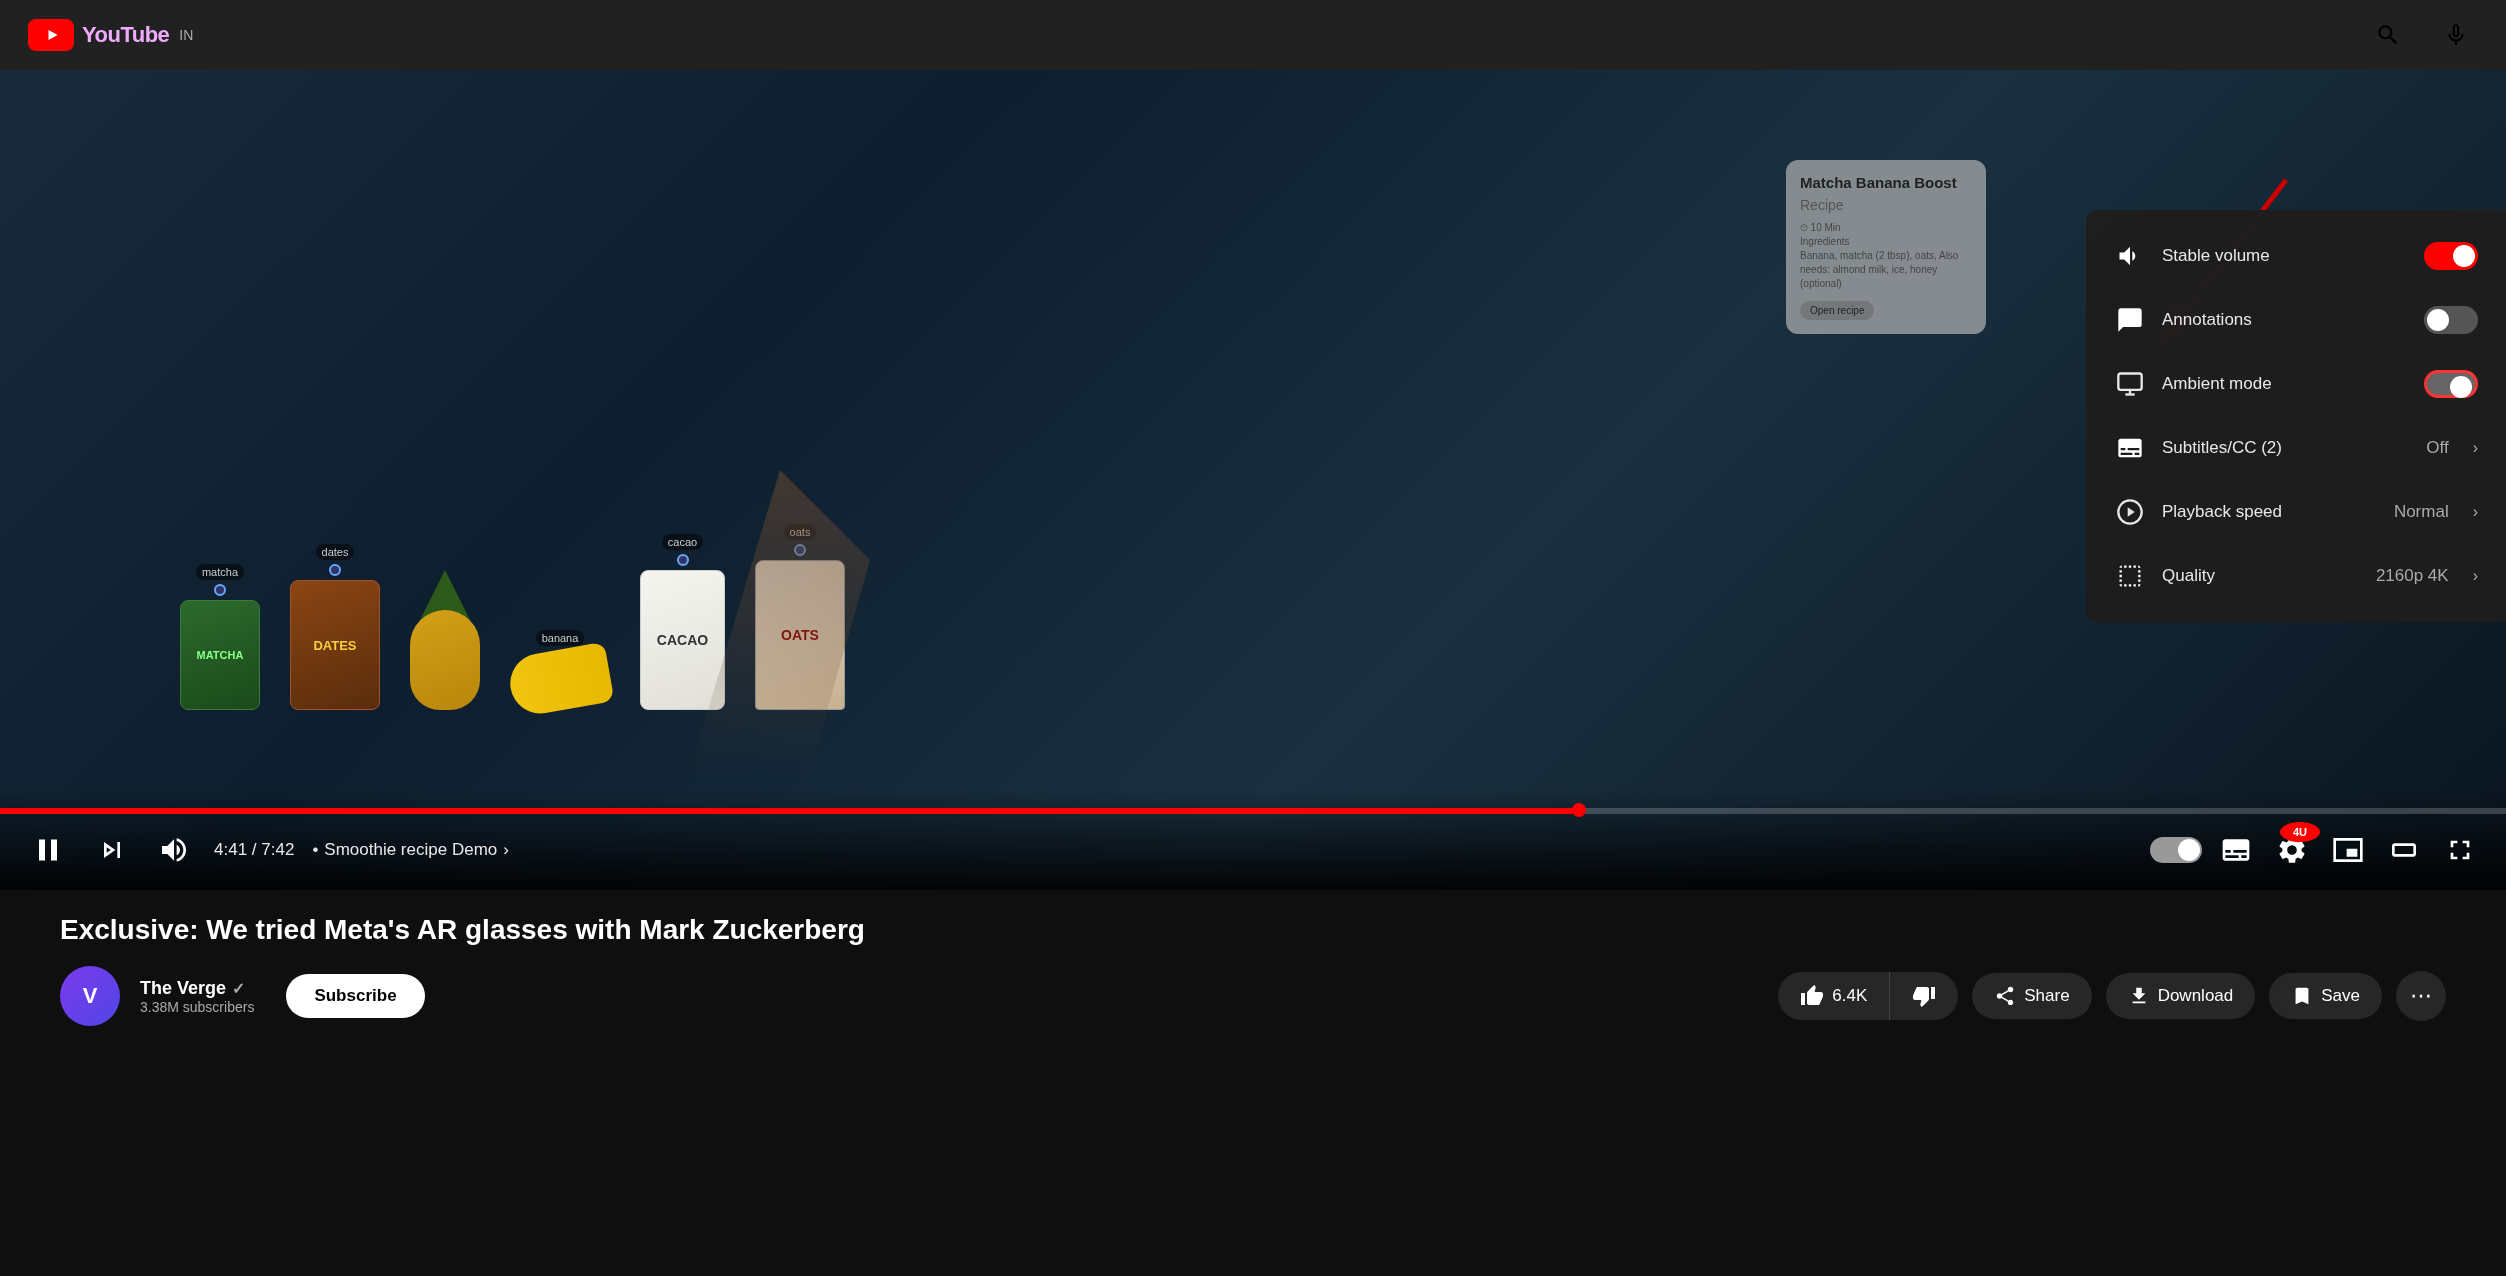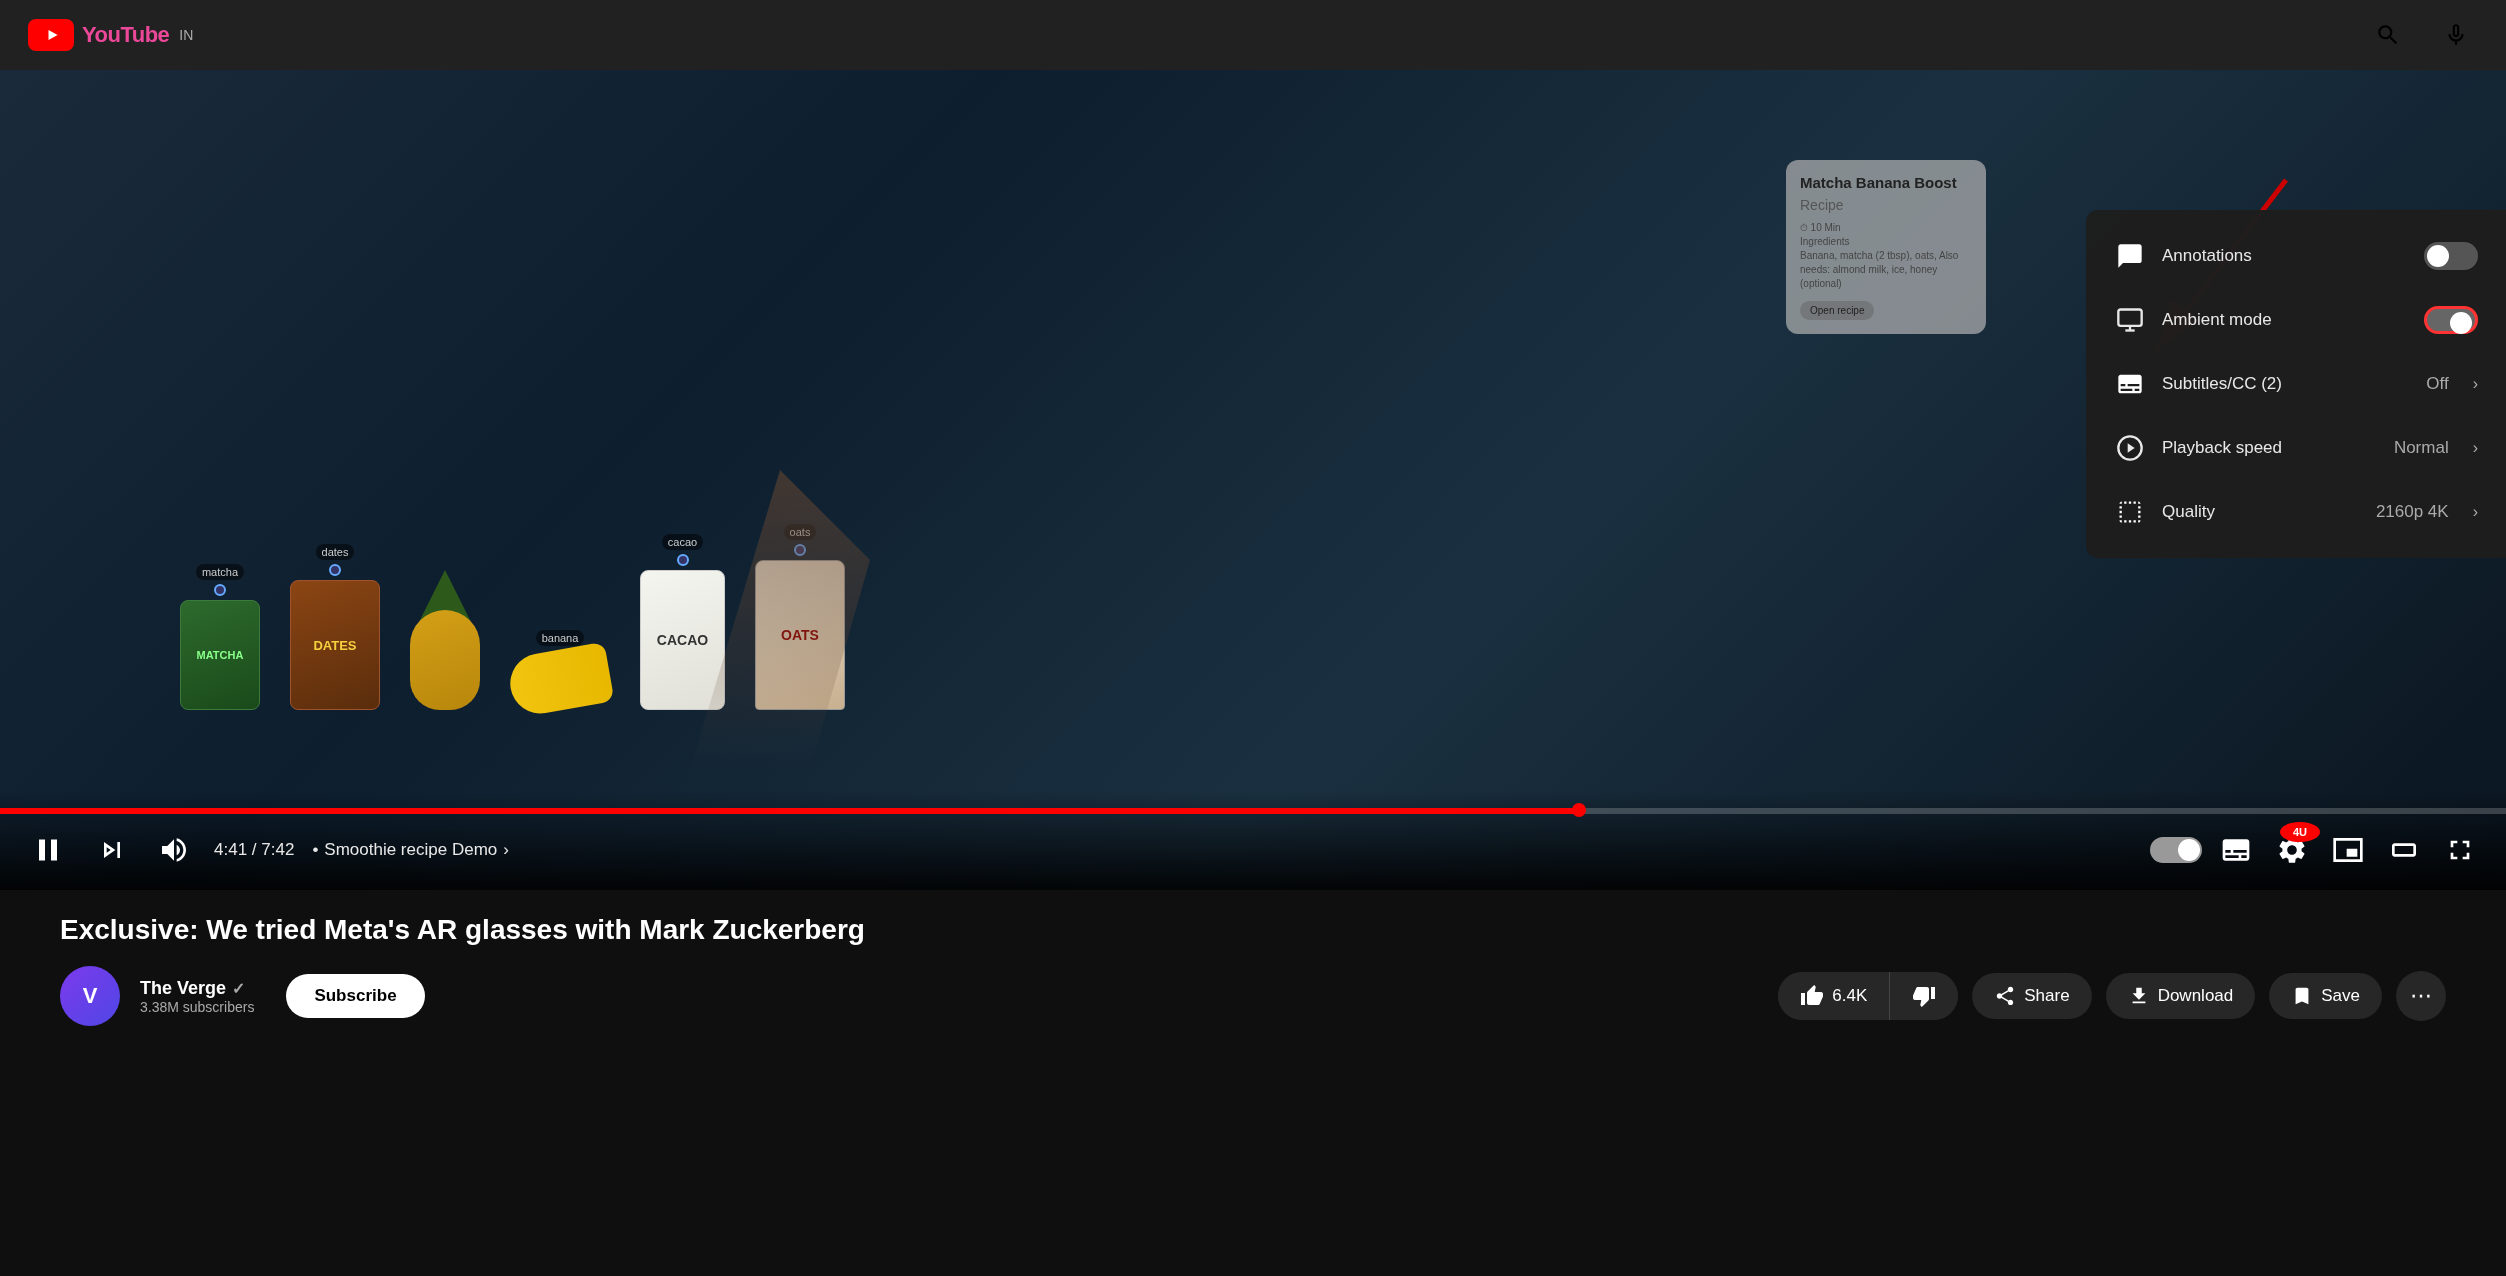--- a/index.html
+++ b/index.html
@@ -37,21 +37,21 @@
       align-items: center;
       justify-content: center;
     }
     .yt-logo-icon svg {
       width: 20px;
       height: 20px;
     }
     .yt-logo-text {
       font-size: 22px;
       font-weight: 700;
-      color: #ec4899;
+      color: #f0abfc;
       letter-spacing: -0.5px;
     }
     .yt-logo-in {
       font-size: 14px;
       color: #aaa;
       margin-left: 2px;
       vertical-align: super;
     }
     .search-container {
       flex: 1;
@@ -714,20 +714,31 @@
           <marker id="arrowhead" markerWidth="10" markerHeight="7" refX="10" refY="3.5" orient="auto">
             <polygon points="0 0, 10 3.5, 0 7" fill="#cc0000"></polygon>
           </marker>
         </defs>
         <line x1="160" y1="10" x2="30" y2="180" stroke="#cc0000" stroke-width="5" marker-end="url(#arrowhead)"></line>
       </svg>
     </div>
 
     <div class="settings-panel">
 
+      <div class="settings-item">
+        <div class="settings-icon">
+          <svg width="28" height="28" viewBox="0 0 24 24" fill="#e8e8e8">
+            <path d="M3 9v6h4l5 5V4L7 9H3zm13.5 3c0-1.77-1.02-3.29-2.5-4.03v8.05c1.48-.73 2.5-2.25 2.5-4.02z"></path>
+          </svg>
+        </div>
+        <span class="settings-label">Stable volume</span>
+        <div class="toggle on">
+          <div class="toggle-knob"></div>
+        </div>
+      </div>
 
       <div class="settings-item">
         <div class="settings-icon">
           <svg width="28" height="28" viewBox="0 0 24 24" fill="#e8e8e8">
             <path d="M20 2H4c-1.1 0-2 .9-2 2v18l4-4h14c1.1 0 2-.9 2-2V4c0-1.1-.9-2-2-2z"></path>
           </svg>
         </div>
         <span class="settings-label">Annotations</span>
         <div class="toggle off">
           <div class="toggle-knob"></div>

